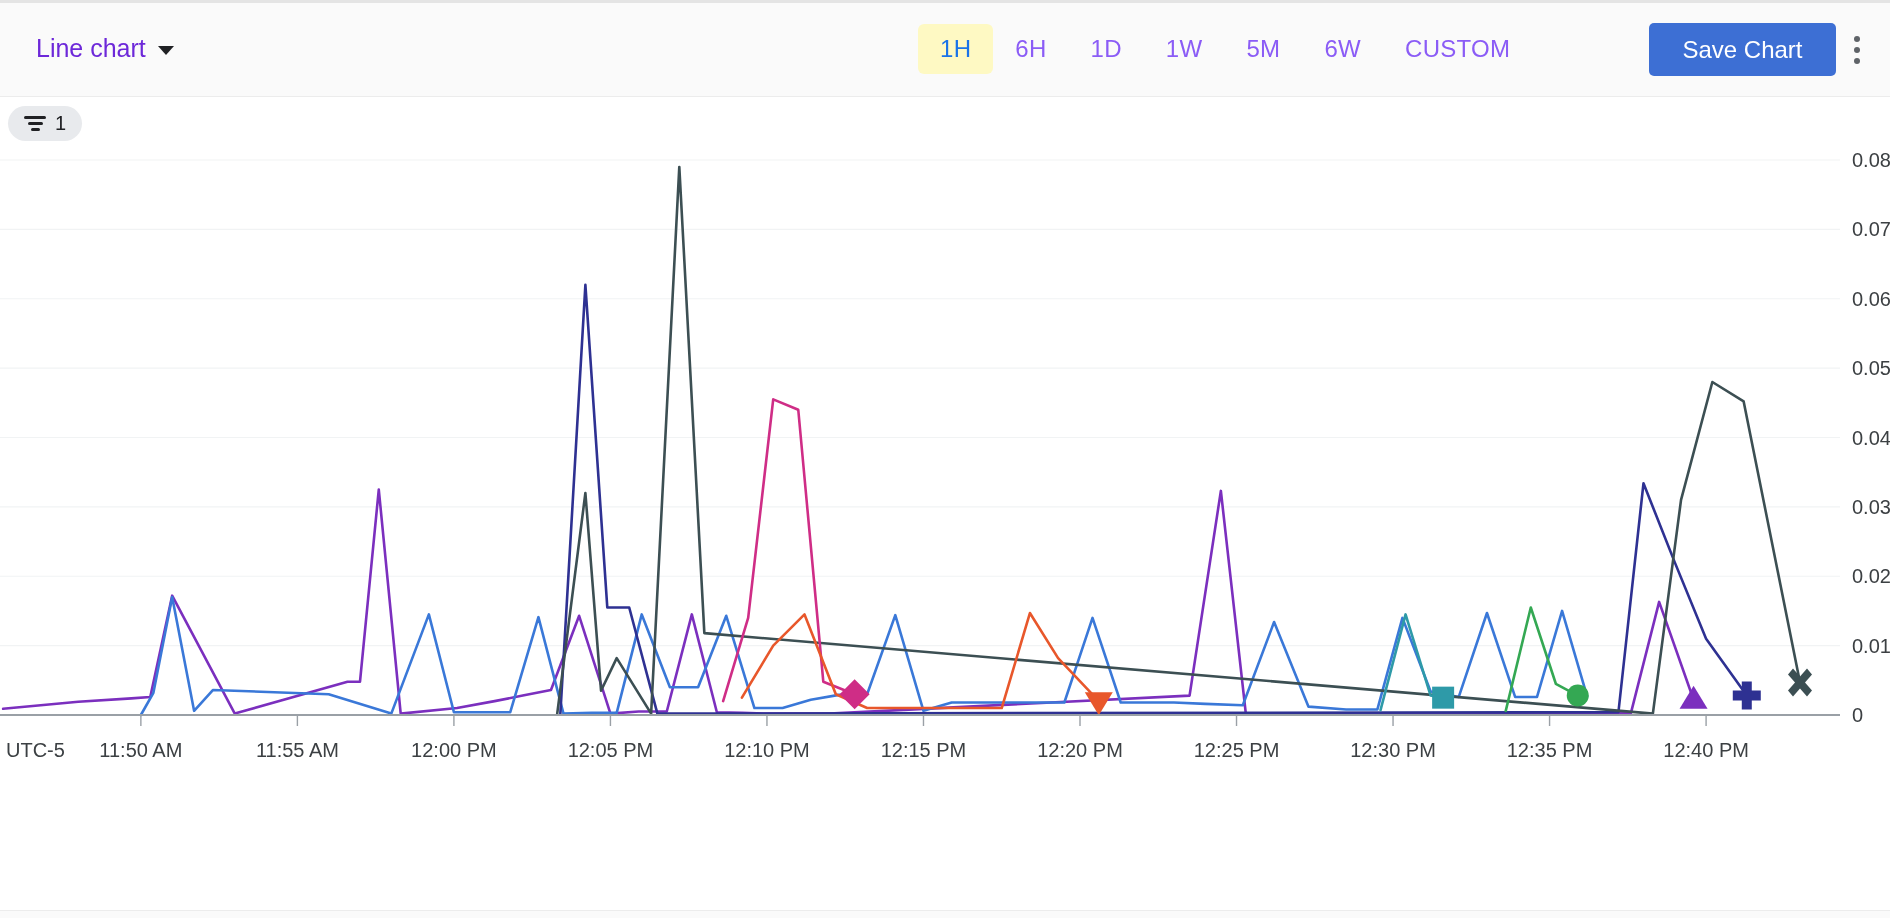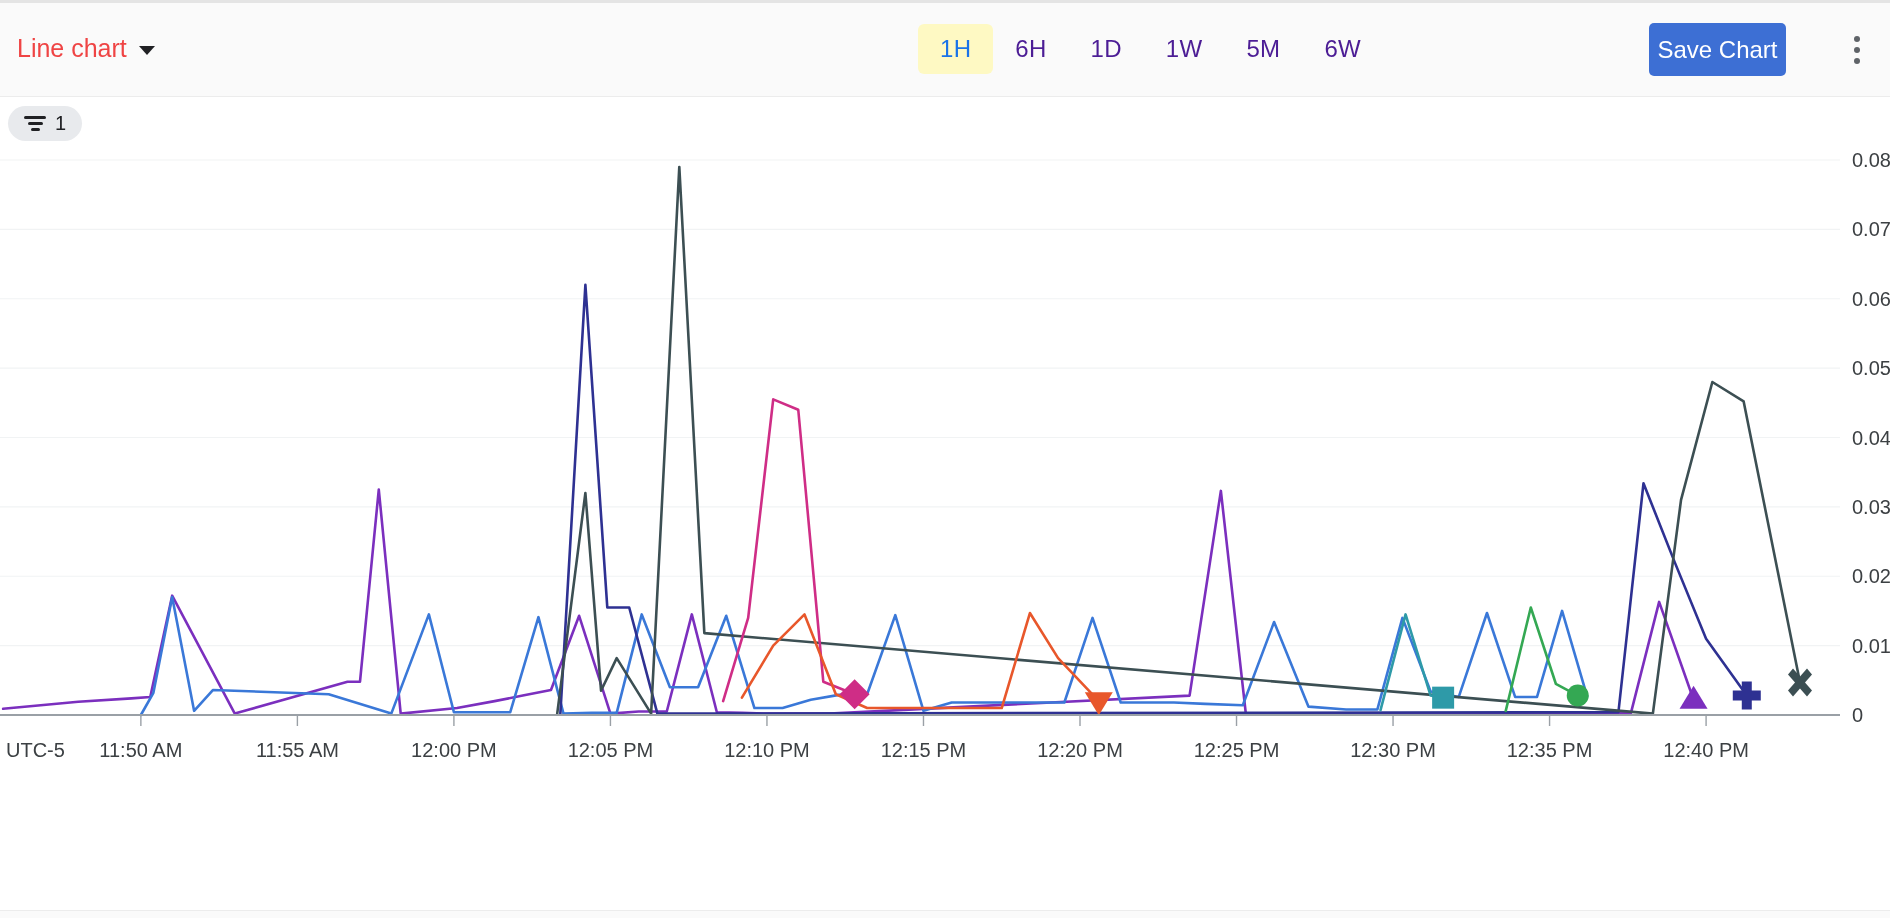--- a/index.html
+++ b/index.html
@@ -17,47 +17,47 @@
     border-bottom: 1px solid #ececec;
     display: flex; align-items: center;
   }
   #toolbar:before {
     content:""; position:absolute; left:0; top:0; width:100%; height:3px;
     background:#e4e4e4;
   }
 
   #chart-type-select {
     display: flex; align-items: center; gap: 12px;
-    margin-left: 17px; cursor: pointer;
-    font-size: 25px; color: #ef4444; font-weight: 400;
+    margin-left: 36px; cursor: pointer;
+    font-size: 25px; color: #6d28d9; font-weight: 400;
   }
   .caret-down {
     width: 0; height: 0;
     border-left: 8px solid transparent;
     border-right: 8px solid transparent;
     border-top: 9px solid #202124;
     margin-top: 4px;
   }
 
   #range-group {
     position: absolute; left: 918px; top: 24px;
     display: flex; align-items: center;
   }
   .range-btn {
     height: 50px; padding: 0 22px;
     display: flex; align-items: center; justify-content: center;
-    font-size: 24px; color: #4c1d95; letter-spacing: .3px;
+    font-size: 24px; color: #8b5cf6; letter-spacing: .3px;
     border-radius: 6px; cursor: pointer; background: transparent;
     border: none; font-family: inherit;
   }
   .range-btn.active { background: #fef9c3; color: #1a73e8; }
 
   #save-chart-button {
     position: absolute; left: 1649px; top: 23px;
-    width: 137px; height: 53px;
+    width: 187px; height: 53px;
     background: #3d6fd4; color: #ffffff;
     border: none; border-radius: 5px;
     font-size: 24px; font-family: inherit;
     cursor: pointer;
     display: flex; align-items: center; justify-content: center;
   }
 
   #more-menu-button {
     position: absolute; left: 1840px; top: 33px;
     width: 34px; height: 34px; cursor: pointer;
@@ -117,20 +117,21 @@
     <span class="caret-down"></span>
   </div>
 
   <div id="range-group">
       <button class="range-btn active">1H</button>
       <button class="range-btn">6H</button>
       <button class="range-btn">1D</button>
       <button class="range-btn">1W</button>
       <button class="range-btn">5M</button>
       <button class="range-btn">6W</button>
+      <button class="range-btn">CUSTOM</button>
     </div>
 
   <button id="save-chart-button">Save Chart</button>
 
   <div id="more-menu-button">
     <i></i>
       <i></i>
       <i></i>
   </div>
 </div>

